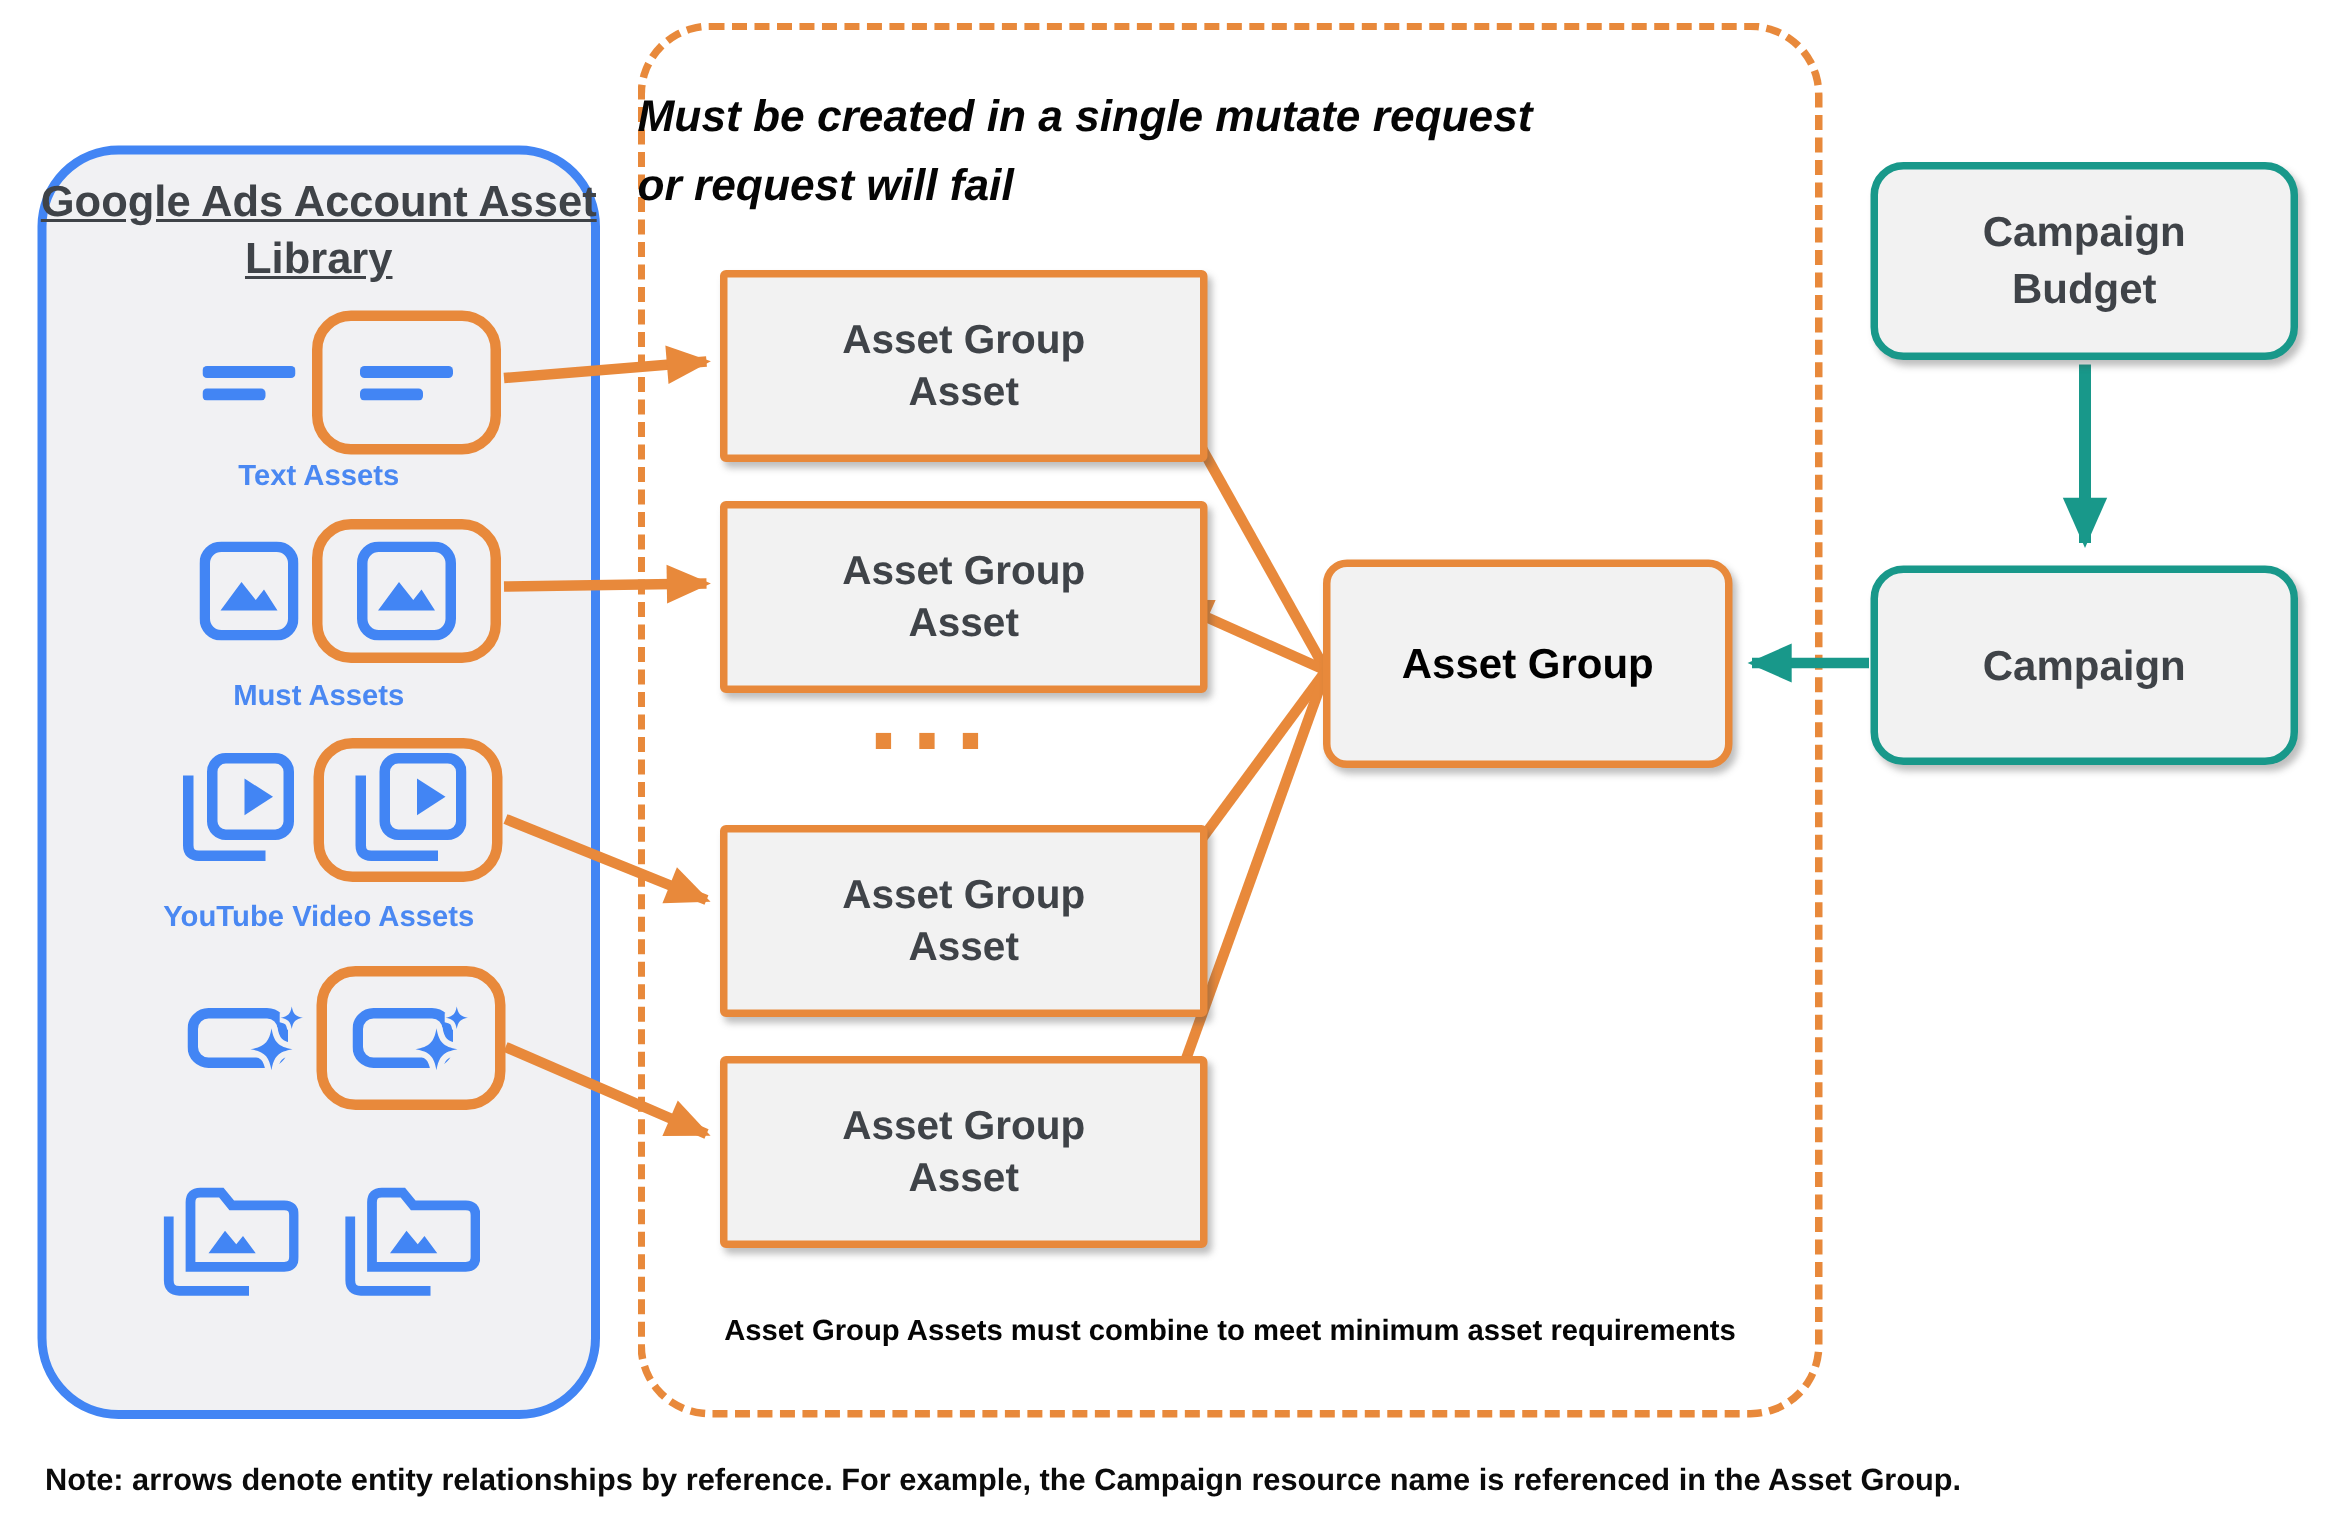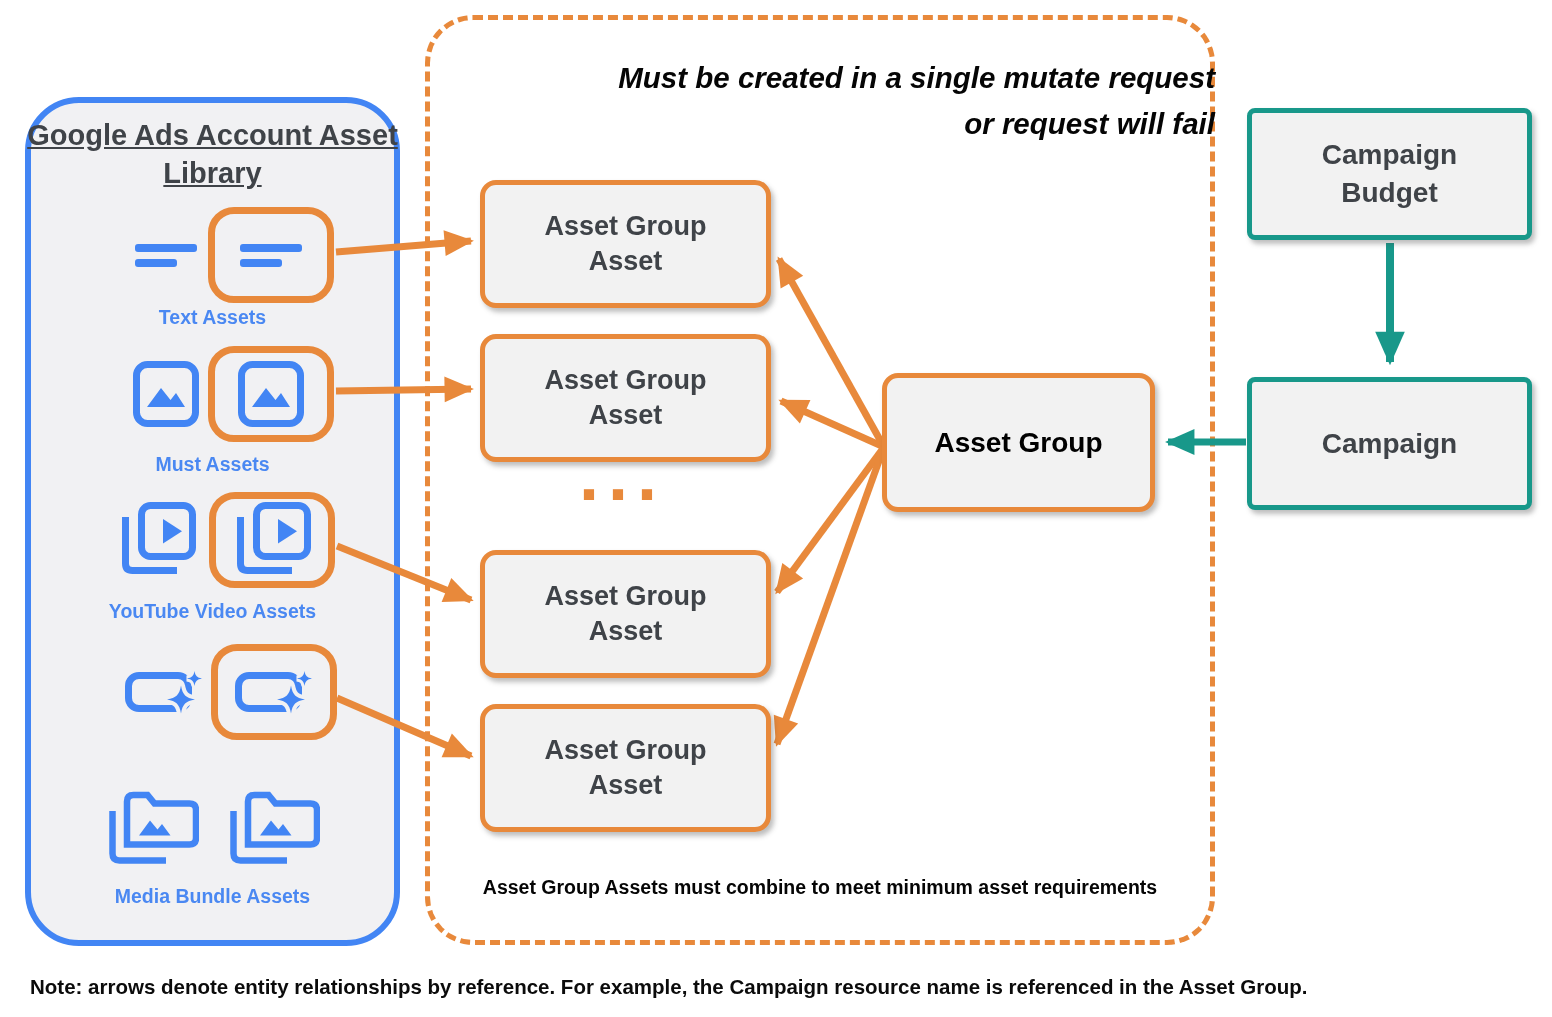--- a/index.html
+++ b/index.html
@@ -35,27 +35,27 @@
   }
   .icon svg{display:block;}
 
   
   .mutate-panel{
     position:absolute;left:425px;top:15px;width:790px;height:930px;
     border:5px dashed #E8893B;border-radius:48px;box-sizing:border-box;
     background:transparent;
   }
   .mutate-title{
-    position:absolute;left:425px;top:55px;width:790px;text-align:right;
+    position:absolute;left:425px;top:55px;width:790px;text-align:left;
     font-size:29.5px;font-weight:700;font-style:italic;color:#050505;
     line-height:1.55;z-index:10;
   }
   .aga-box{
-    position:absolute;left:480px;width:291px;height:128px;
-    background:#F2F2F2;border:5px solid #E8893B;border-radius:16px;
+    position:absolute;left:480px;width:325px;height:128px;
+    background:#F2F2F2;border:5px solid #E8893B;border-radius:4px;
     box-sizing:border-box;display:flex;align-items:center;justify-content:center;
     text-align:center;font-size:27px;font-weight:700;color:#3F4348;line-height:1.3;
     padding:0 42px;box-shadow:3px 4px 5px rgba(70,70,70,0.35);z-index:10;
   }
   .ellipsis{
     position:absolute;left:480px;top:438px;width:285px;text-align:center;
     font-size:72px;font-weight:700;color:#E8893B;letter-spacing:9px;
     line-height:74px;z-index:10;
   }
   .mutate-footnote{
@@ -66,21 +66,21 @@
   
   .asset-group-box{
     position:absolute;left:882px;top:373px;width:273px;height:139px;
     background:#F2F2F2;border:5px solid #E8893B;border-radius:16px;
     box-sizing:border-box;display:flex;align-items:center;justify-content:center;
     font-size:28px;font-weight:700;color:#000000;
     box-shadow:3px 4px 5px rgba(70,70,70,0.35);z-index:10;
   }
   .teal-box{
     position:absolute;left:1247px;width:285px;
-    background:#F2F2F2;border:5px solid #18988A;border-radius:8px;
+    background:#F2F2F2;border:5px solid #18988A;border-radius:22px;
     box-sizing:border-box;display:flex;align-items:center;justify-content:center;
     text-align:center;font-size:28px;font-weight:700;color:#3F4348;line-height:1.35;
     padding:0 58px;box-shadow:3px 4px 5px rgba(70,70,70,0.35);z-index:10;
   }
   .campaign-budget-box{top:108px;height:132px;}
   .campaign-box{top:377px;height:133px;}
 
   
   .note-text{
     position:absolute;left:30px;top:975px;width:1500px;
@@ -217,21 +217,20 @@
         </svg>
     </span>
     <span class="icon">
       <svg width="94" height="78" viewBox="0 0 94 78">
           <path d="M22 54.5 L22 11.5 Q22 5 28.5 5 L42.5 5 L49.5 13.5 L84.5 13.5 Q91 13.5 91 20 L91 48 Q91 54.5 84.5 54.5 Z" fill="none" stroke="#4285F4" stroke-width="6.5"></path>
           <path d="M34 45.5 L45 30.5 L52.5 39.5 L57 34 L65.5 45.5 Z" fill="#4285F4"></path>
           <path d="M7.5 21 L7.5 63.5 Q7.5 70.5 14.5 70.5 L61 70.5" fill="none" stroke="#4285F4" stroke-width="6.5"></path>
         </svg>
     </span>
   </div>
-  <div class="asset-label" style="top:885px;">Media Bundle Assets</div>
 
   <div class="aga-box" style="top:180px;">Asset Group Asset</div>
   <div class="aga-box" style="top:334px;">Asset Group Asset</div>
   <div class="ellipsis">...</div>
   <div class="aga-box" style="top:550px;">Asset Group Asset</div>
   <div class="aga-box" style="top:704px;">Asset Group Asset</div>
 
   <div class="mutate-footnote">Asset Group Assets must combine to meet minimum asset requirements</div>
 
   <div class="asset-group-box">Asset Group</div>

